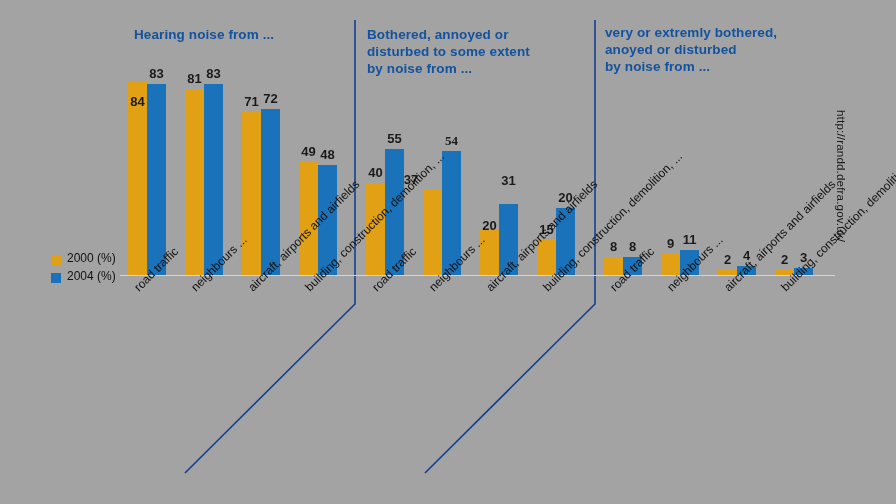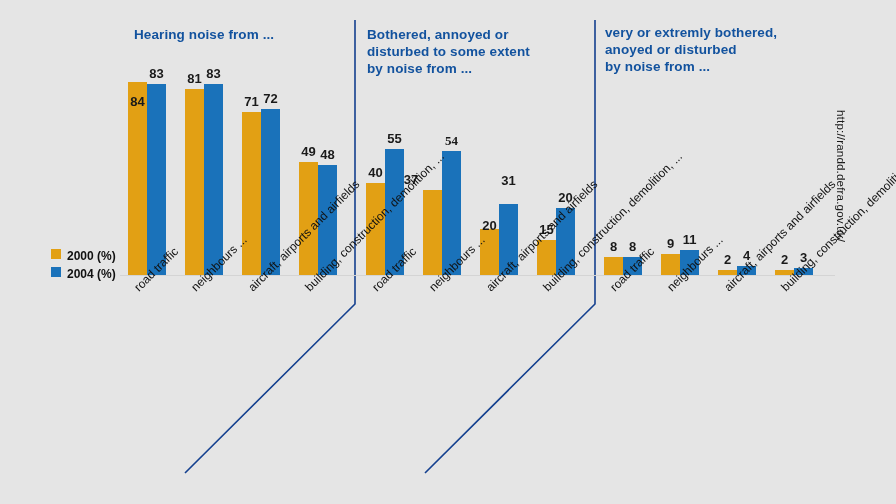--- a/index.html
+++ b/index.html
@@ -9,21 +9,21 @@
     background: #ffffff;
   }
   body {
     font-family: "Liberation Sans", sans-serif;
     -webkit-font-smoothing: antialiased;
   }
   #stage {
     position: relative;
     width: 896px;
     height: 504px;
-    background: #e5e5e5;
+    background: #a3a3a3;
     overflow: hidden;
   }
 
   
   .section-title {
     position: absolute;
     font-size: 13.5px;
     font-weight: bold;
     color: #12529E;
     line-height: 17px;
@@ -92,24 +92,23 @@
   }
 
   
   #legend {
     position: absolute;
     left: 51px;
     top: 249px;
   }
   .legend-row {
     display: flex;
-    align-items: flex-start;
+    align-items: flex-end;
     height: 16px;
     margin-bottom: 2px;
-    font-weight: bold;
   }
   .legend-swatch {
     width: 10px;
     height: 10px;
     margin-right: 6px;
     flex: 0 0 auto;
   }
   .legend-swatch.s2000 { background: #E2A014; }
   .legend-swatch.s2012 { background: #1A72BA; }
   .legend-text {

